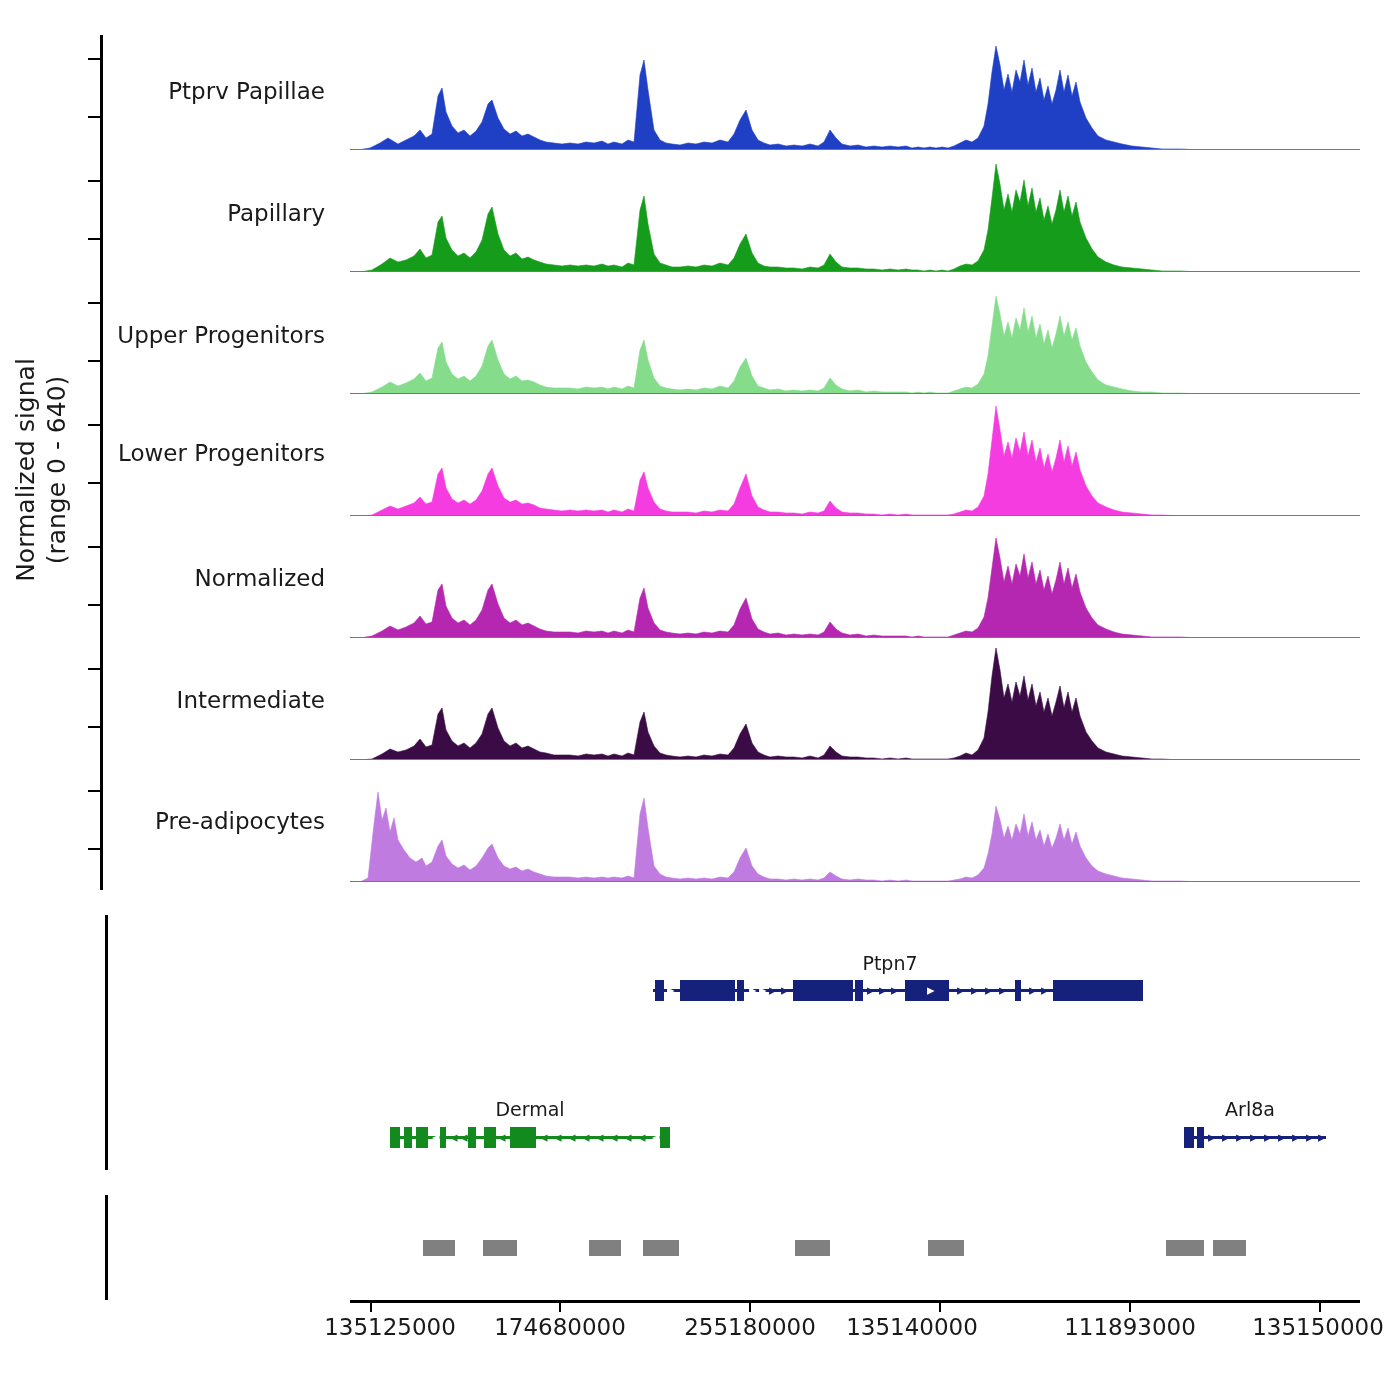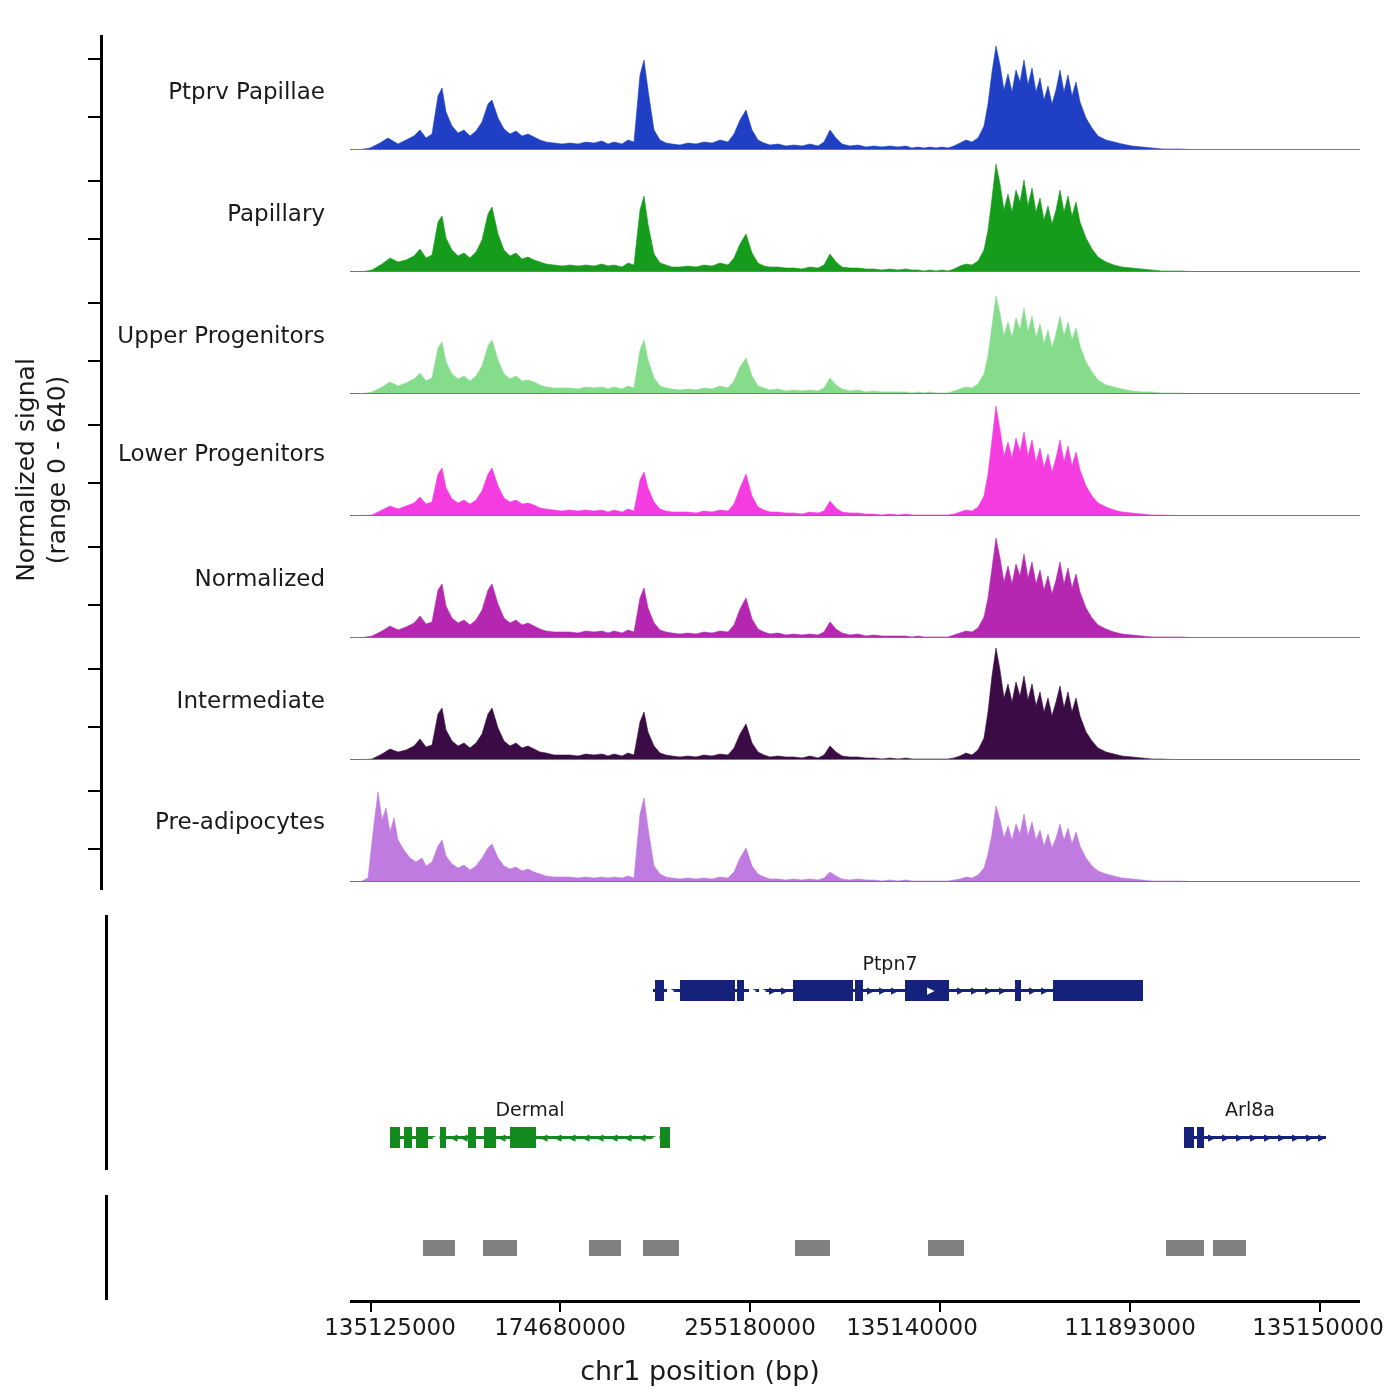--- a/index.html
+++ b/index.html
@@ -316,15 +316,14 @@
   <div class="xtick" style="left:1129px;"></div>
   <div class="xtick" style="left:1319px;"></div>
 
   <div class="xticklabel" style="left:390px;">135125000</div>
   <div class="xticklabel" style="left:560px;">174680000</div>
   <div class="xticklabel" style="left:750px;">255180000</div>
   <div class="xticklabel" style="left:912px;">135140000</div>
   <div class="xticklabel" style="left:1130px;">111893000</div>
   <div class="xticklabel" style="left:1318px;">135150000</div>
 
-  <div class="xaxis-title">chr1 position (bp)</div>
 
 </div>
 
 </body></html>

